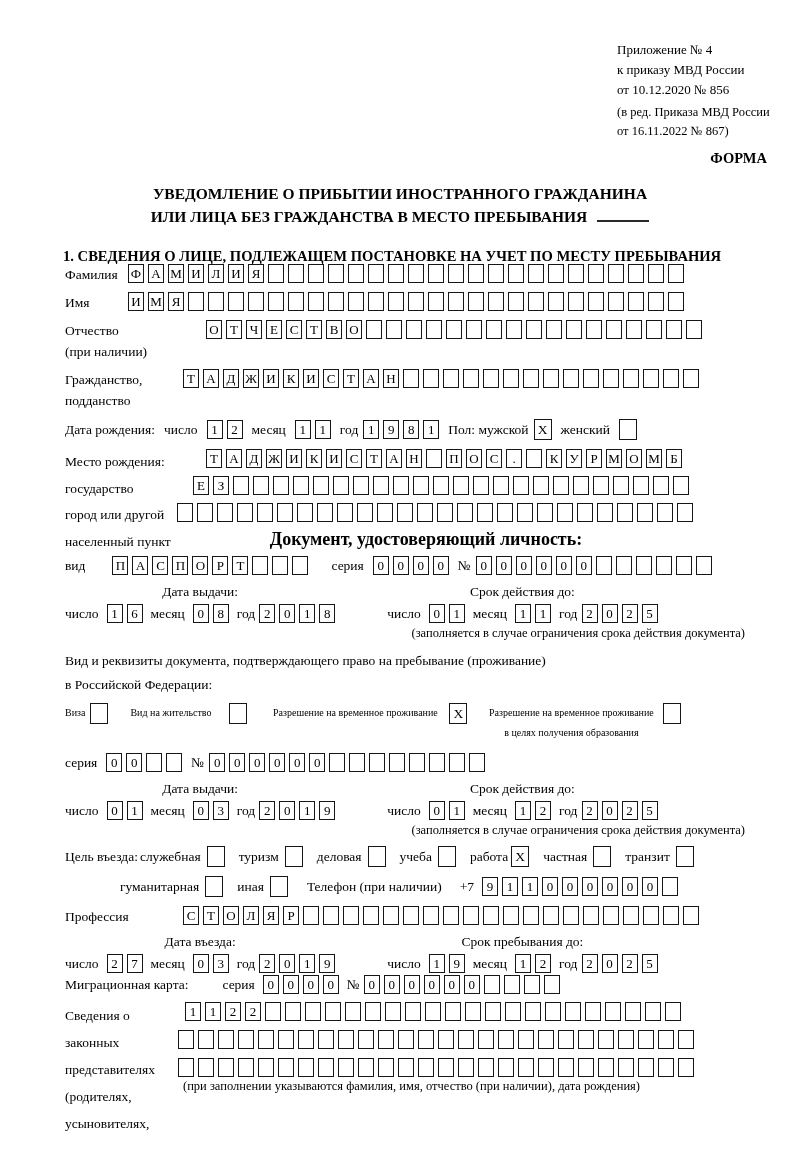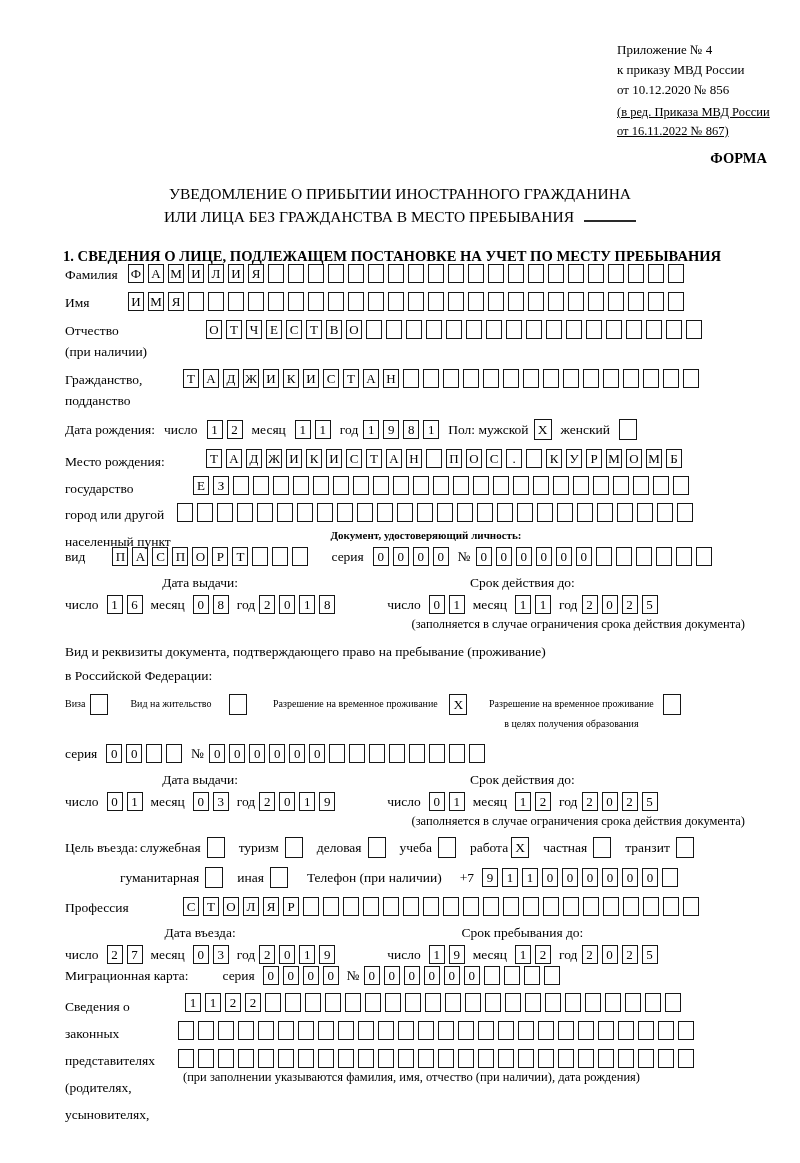--- a/index.html
+++ b/index.html
@@ -2,24 +2,24 @@
 <html><head>
 <meta charset="utf-8">
 <style>
   * { margin:0; padding:0; box-sizing:border-box; }
   html,body { background:#ffffff; }
   .page {
     position:relative; width:800px; height:1163px; background:#fff;
     font-family:"Liberation Serif","DejaVu Serif",serif; color:#000; overflow:hidden;
   }
   .annex { position:absolute; left:617px; top:40px; font-size:13px; line-height:20px; }
-  .annex-note { margin-top:3px; font-size:12.5px; line-height:19px;text-decoration:underline; }
+  .annex-note { margin-top:3px; font-size:12.5px; line-height:19px; }
   .forma { position:absolute; top:150px; right:33px; font-weight:bold; font-size:14.5px; }
   .title { position:absolute; top:182px; left:0; width:800px; text-align:center;
-           font-weight:normal; font-size:15.5px; line-height:23px; }
+           font-weight:bold; font-size:15.5px; line-height:23px; }
   .title-blank { display:inline-block; width:52px; border-bottom:2px solid #2a2a2a; margin-left:10px; }
   .section-title { position:absolute; top:248px; left:63px; font-weight:bold; font-size:14.6px; white-space:nowrap; }
 
   .content { position:absolute; left:65px; top:264px; width:722px; }
 
   .cells { display:inline-flex; gap:4px; flex:none; }
   .cell { flex:none; width:16px; height:19px; border:1.5px solid #161616; text-align:center;
           font-size:13px; line-height:18px; }
   .cb { flex:none; display:inline-block; width:18px; height:21px; border:1.5px solid #161616;
         text-align:center; font-size:13.5px; line-height:19px; }
@@ -29,21 +29,21 @@
   .lbl2 { line-height:21px; }
   .w63 { width:63px; } .w118 { width:118px; } .w141 { width:141px; }
 
   .bd-row { display:flex; align-items:center; gap:9px; font-size:13.5px; margin:8px 0 9px 0; }
   .tight { margin-left:-4px; }
 
   .blk { position:relative; margin-bottom:7px; }
   .blk-labels { position:absolute; left:0; top:0; font-size:13.5px; line-height:26.5px; }
   .blk .f-row { margin-bottom:8px; }
 
-  .doc-title { text-align:center; font-weight:bold; font-size:11px; margin:2px 0 6px 0; }
+  .doc-title { text-align:center; font-weight:bold; font-size:18px; margin:2px 0 6px 0; }
 
   .dates { display:flex; margin-top:4px; }
   .dcol { display:inline-block; }
   .dcol1 { margin-right:52px; }
   .dhead { text-align:center; font-size:13.5px; margin-bottom:4px; }
   .dline { display:flex; align-items:center; gap:8px; font-size:13.5px; }
   .note-right { text-align:right; padding-right:42px; font-size:12.5px; margin:3px 0 8px 0; }
 
   .text-line { font-size:13.5px; line-height:24px; }
 

